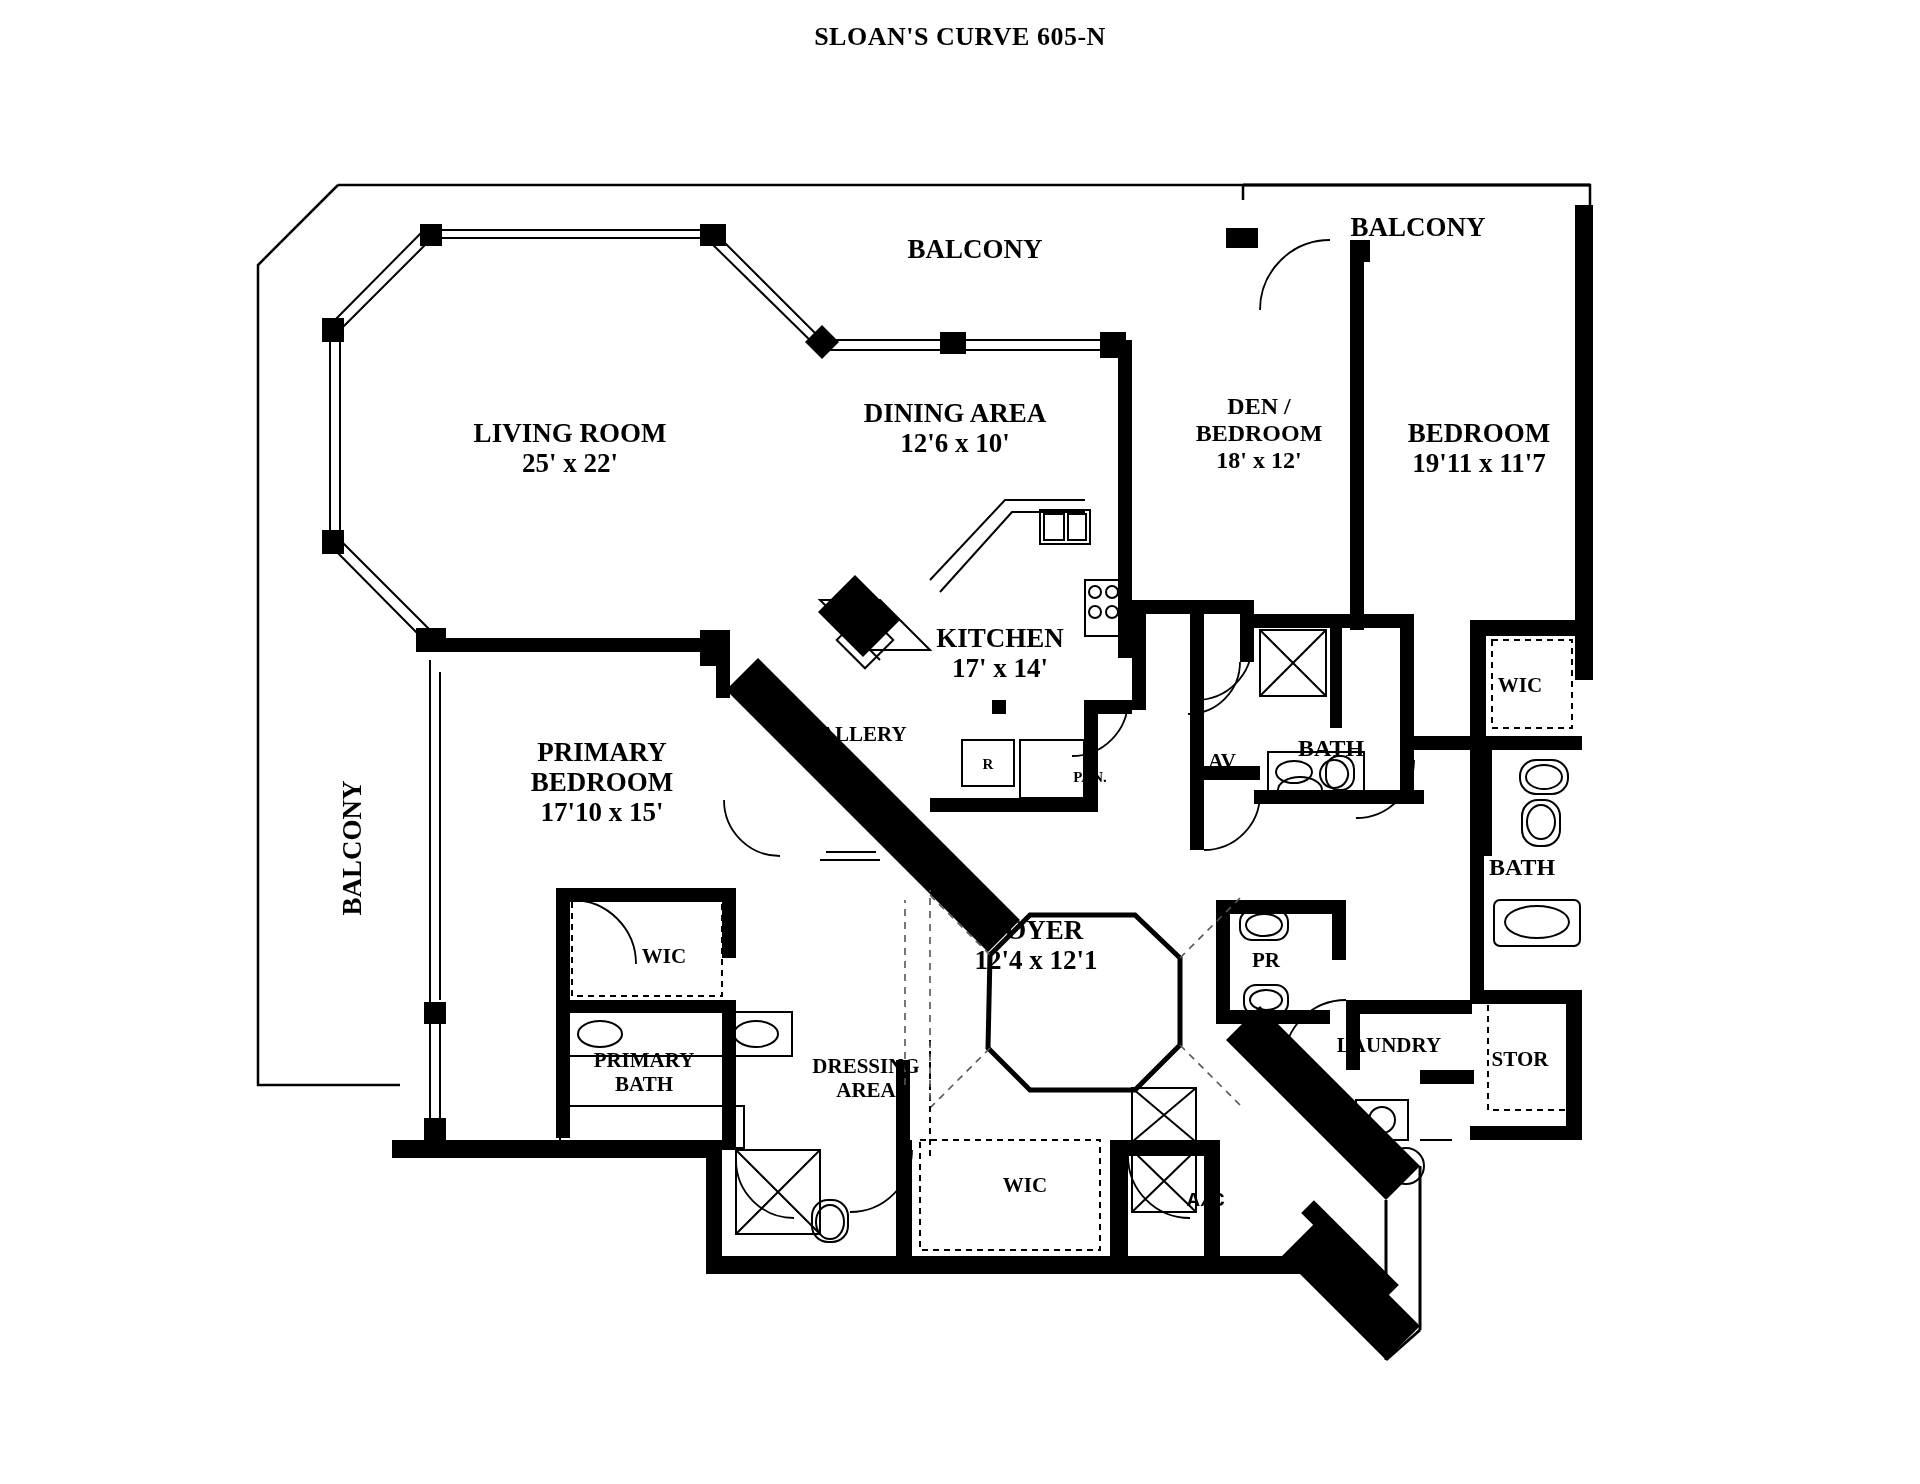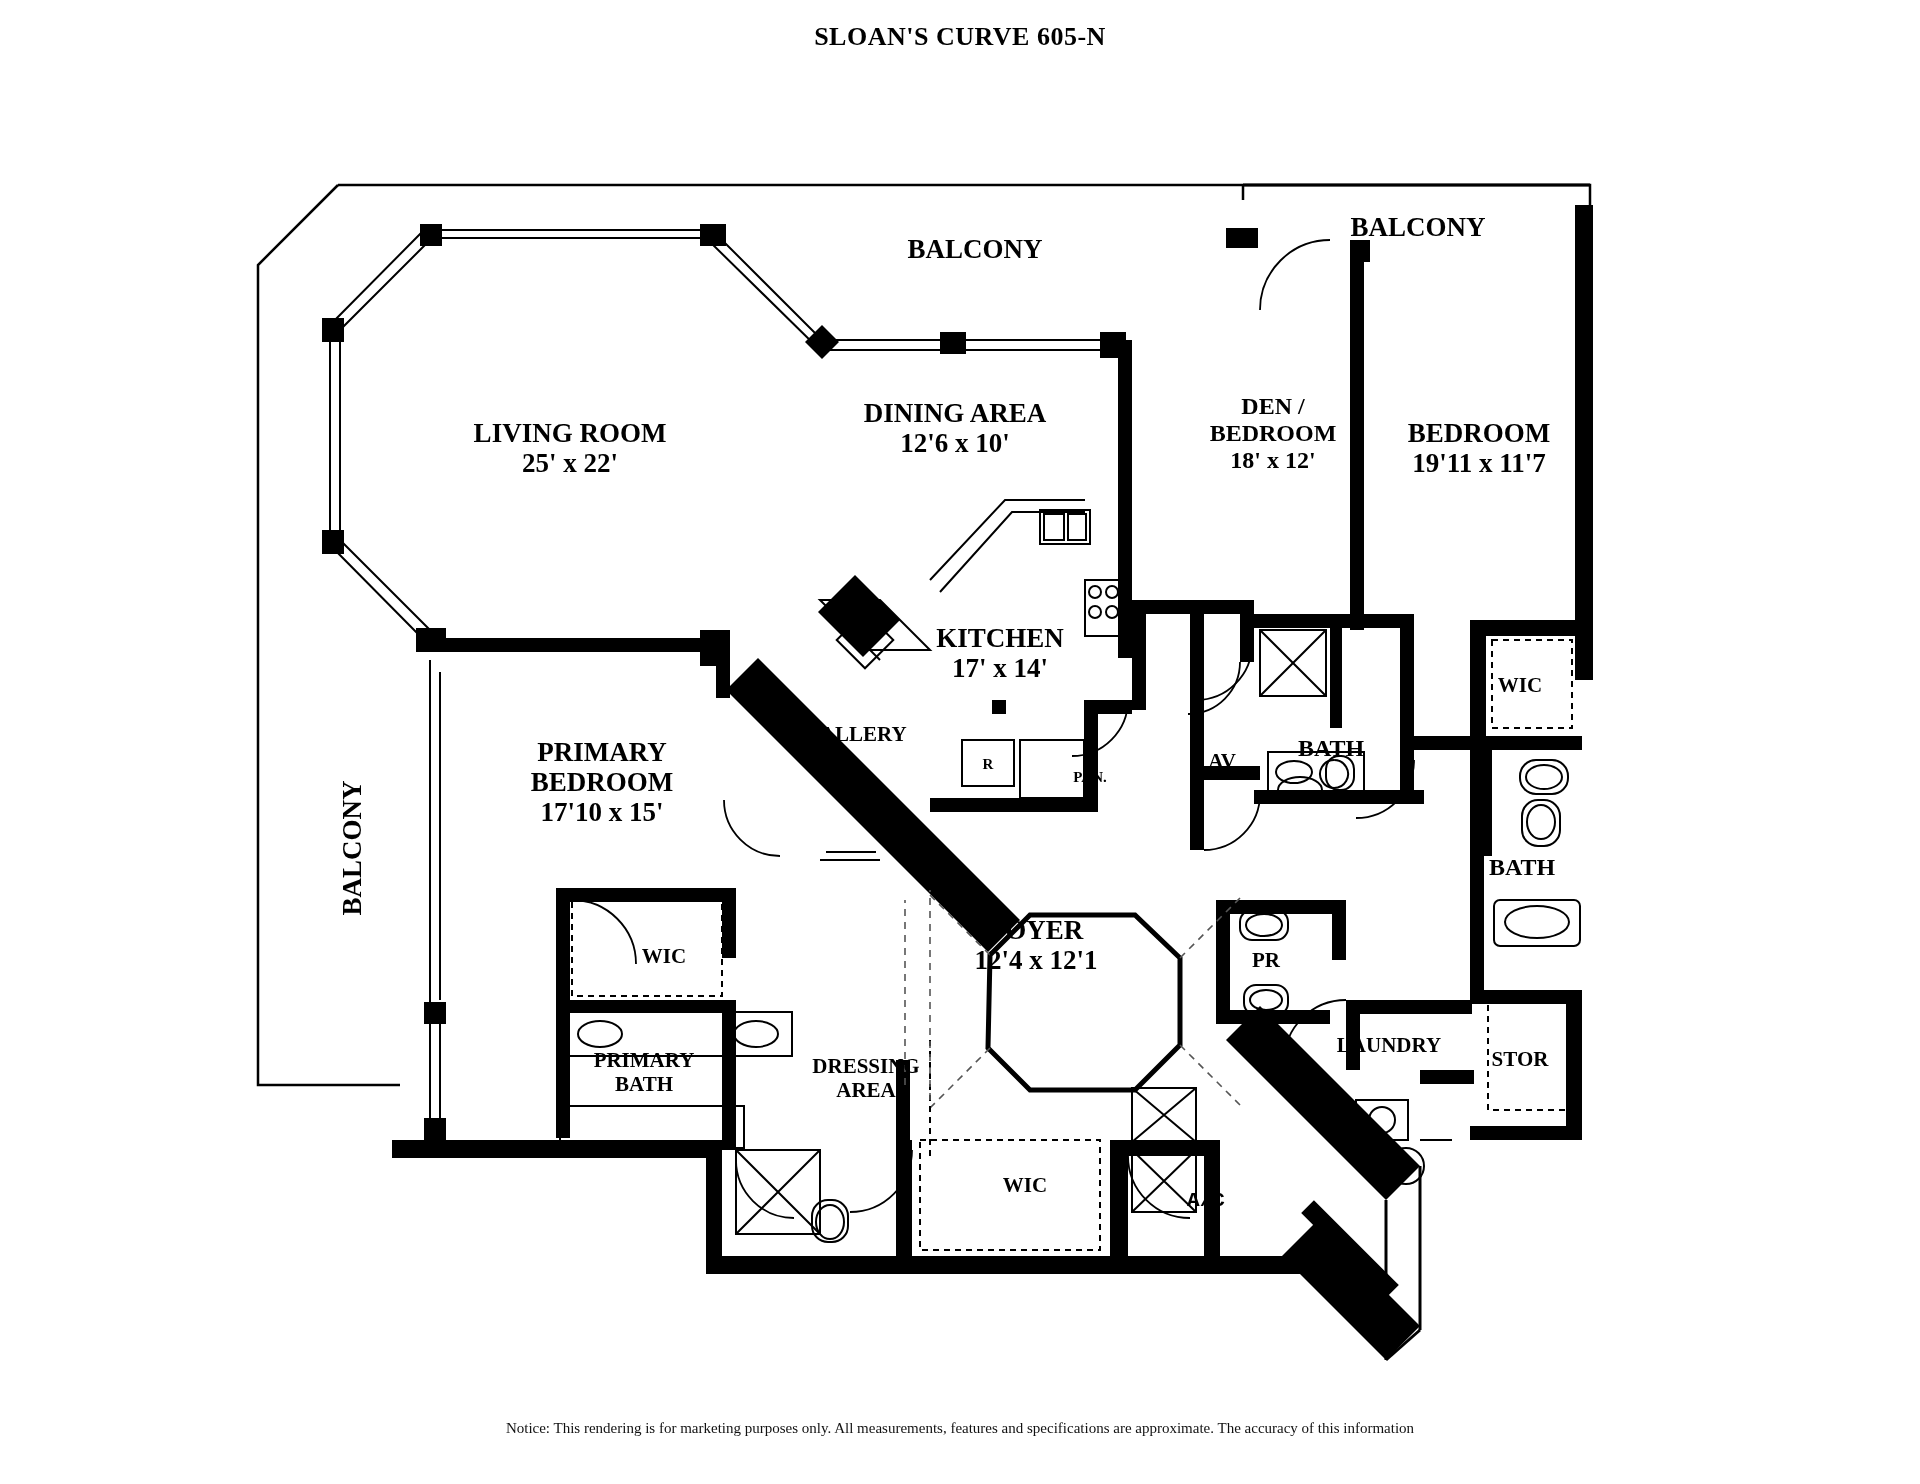--- a/index.html
+++ b/index.html
@@ -355,21 +355,21 @@
     </g>
   </g>
 </svg>
 
 <div id="room-labels">
     <div class="label lbl-xl lblpos" style="left: 975px; top: 249px;"><div>BALCONY</div></div>
     <div class="label lbl-xl lblpos" style="left: 1418px; top: 227px;"><div>BALCONY</div></div>
     <div class="label lbl-xl rot90" style="left: 352px; top: 848px;"><div>BALCONY</div></div>
     <div class="label lbl-xl lblpos" style="left: 570px; top: 448px;"><div>LIVING ROOM</div><div>25' x 22'</div></div>
     <div class="label lbl-xl lblpos" style="left: 955px; top: 428px;"><div>DINING AREA</div><div>12'6 x 10'</div></div>
-    <div class="label lbl-lg lblpos" style="left: 1259px; top: 433px; margin-left: 14px;"><div>DEN /
+    <div class="label lbl-lg lblpos" style="left: 1259px; top: 433px;"><div>DEN /
 BEDROOM</div><div>18' x 12'</div></div>
     <div class="label lbl-xl lblpos" style="left: 1479px; top: 448px;"><div>BEDROOM</div><div>19'11 x 11'7</div></div>
     <div class="label lbl-xl lblpos" style="left: 1000px; top: 653px;"><div>KITCHEN</div><div>17' x 14'</div></div>
     <div class="label lbl-xl lblpos" style="left: 602px; top: 782px;"><div>PRIMARY
 BEDROOM</div><div>17'10 x 15'</div></div>
     <div class="label lbl-md lblpos" style="left: 855px; top: 735px;"><div>GALLERY</div></div>
     <div class="label lbl-xl lblpos" style="left: 1036px; top: 945px;"><div>FOYER</div><div>12'4 x 12'1</div></div>
     <div class="label lbl-lg lblpos" style="left: 1331px; top: 748px;"><div>BATH</div></div>
     <div class="label lbl-lg lblpos" style="left: 1522px; top: 867px;"><div>BATH</div></div>
     <div class="label lbl-md lblpos" style="left: 1222px; top: 762px;"><div>AV</div></div>
@@ -384,14 +384,13 @@
     <div class="label lbl-md lblpos" style="left: 1389px; top: 1046px;"><div>LAUNDRY</div></div>
     <div class="label lbl-md lblpos" style="left: 1520px; top: 1060px;"><div>STOR</div></div>
     <div class="label lbl-md lblpos" style="left: 1206px; top: 1201px; font-family: Liberation Mono, monospace;"><div>A/C</div></div>
     <div class="label lbl-xs lblpos" style="left: 1090px; top: 777px;"><div>PAN.</div></div>
     <div class="label lbl-xs lblpos" style="left: 988px; top: 764px;"><div>R</div></div>
     <div class="label lbl-xs lblpos" style="left: 1296px; top: 1073px;"><div>W</div></div>
     <div class="label lbl-xs lblpos" style="left: 1324px; top: 1104px;"><div>D</div></div>
   </div>
 
 <div id="notice">
-  <div>Notice: This rendering is for marketing purposes only. All measurements, features and specifications are approximate. The accuracy of this information</div>
 </div>
 
 </body></html>

